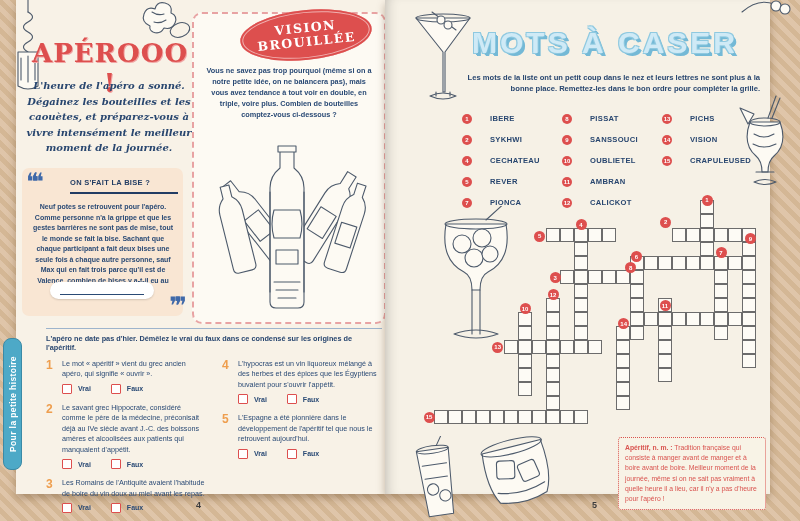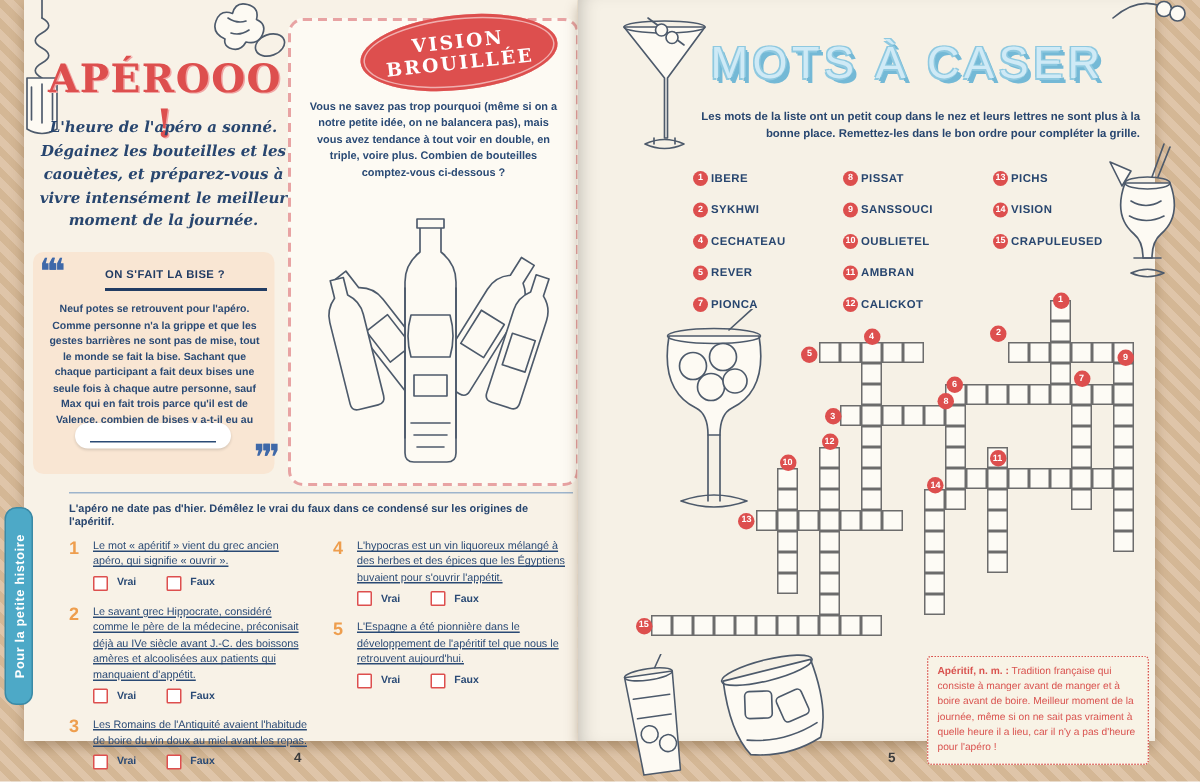--- a/index.html
+++ b/index.html
@@ -30,35 +30,35 @@
     transform:rotate(-6deg);display:flex;flex-direction:column;align-items:center;justify-content:center;
     box-shadow:inset 0 0 0 2px #dd4f4e,inset 0 0 0 3px rgba(255,255,255,.55);}
   #vision-badge span{color:#fff;font-family:"DejaVu Serif",serif;font-weight:bold;font-size:12.5px;letter-spacing:1.5px;line-height:1.15;}
   #vision-body{position:absolute;left:11px;top:52px;width:168px;text-align:center;font-size:7.3px;font-weight:bold;line-height:1.5;color:#2a4a75;}
   #quiz{position:absolute;left:46px;top:328px;width:336px;}
   #quiz-header{border-top:1px solid #9db4cc;padding-top:5px;font-size:7.3px;font-weight:bold;color:#28466f;}
   #quiz-cols{display:flex;gap:16px;margin-top:7px;}
   .qcol{width:50%;display:flex;flex-direction:column;gap:9px;}
   .q{display:flex;gap:6px;}
   .qnum{color:#ee9e4e;font-weight:bold;font-size:12px;line-height:1;width:10px;flex:none;}
-  .qtext{font-size:7.2px;line-height:1.45;color:#2a4a75;text-decoration:underline;}
+  .qtext{font-size:7.2px;line-height:1.45;color:#2a4a75;}
   .choices{display:flex;align-items:center;gap:6px;margin-top:4px;}
   .cbox{width:8px;height:8px;background:#fff;border:1.2px solid #dd4f4e;border-radius:1px;flex:none;}
   .clabel{font-size:7px;font-weight:bold;color:#2a4a75;margin-right:14px;}
   #history-tab{position:absolute;left:3px;top:338px;width:17px;height:130px;background:#4da9c7;border:1px solid #3b8aa6;border-radius:8px;
     display:flex;align-items:center;justify-content:center;}
   #history-tab span{writing-mode:vertical-rl;transform:rotate(180deg);color:#fff;font-weight:bold;font-size:8.5px;letter-spacing:.4px;}
   
   #mots-title{position:absolute;left:455px;top:26px;width:300px;text-align:center;
-    font-weight:400;font-size:30px;letter-spacing:3px;color:#cfeaf6;
+    font-weight:700;font-size:30px;letter-spacing:3px;color:#cfeaf6;
     text-shadow:-1px -1px 0 #8fc9e0,1px -1px 0 #8fc9e0,-1px 1px 0 #8fc9e0,2px 2px 0 #74b9d6,3px 3px 0 #74b9d6;}
   #mots-intro{position:absolute;left:450px;top:72px;width:310px;text-align:right;font-size:7.6px;font-weight:bold;line-height:1.5;color:#28466f;}
   #word-list{position:absolute;left:462px;top:108px;width:300px;display:grid;
     grid-template-rows:repeat(5,21px);grid-auto-flow:column;grid-auto-columns:100px;}
-  .wl-item{display:flex;align-items:center;gap:2px;}
+  .wl-item{display:flex;align-items:center;gap:18px;}
   .wl-num{width:10px;height:10px;border-radius:50%;background:#dd4f4e;color:#fff;font-size:6px;font-weight:bold;
     display:flex;align-items:center;justify-content:center;flex:none;}
   .wl-word{font-size:7.6px;font-weight:bold;color:#28466f;letter-spacing:.3px;}
   .cell{position:absolute;width:14px;height:14px;background:#fdfbf5;border:1px solid #6c6c6c;box-sizing:border-box;}
   .gbadge{position:absolute;width:11px;height:11px;border-radius:50%;background:#dd4f4e;color:#fff;
     font-size:6px;font-weight:bold;display:flex;align-items:center;justify-content:center;z-index:5;}
   #def-box{position:absolute;left:618px;top:437px;width:148px;background:#f8f3e6;border:1.5px dotted #d9534f;border-radius:3px;padding:5px 6px;box-sizing:border-box;}
   #def-text{font-size:6.8px;line-height:1.5;color:#d9534f;}
   #def-text b{font-weight:bold;}
   svg.illu{position:absolute;}

